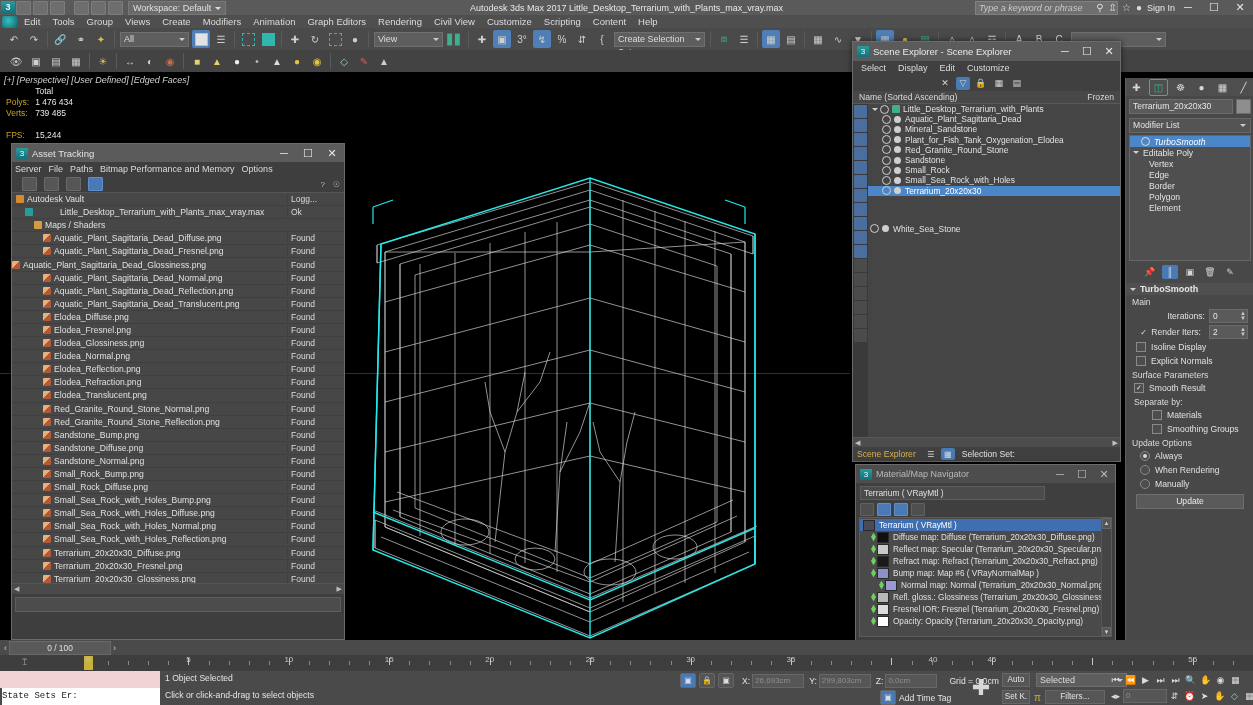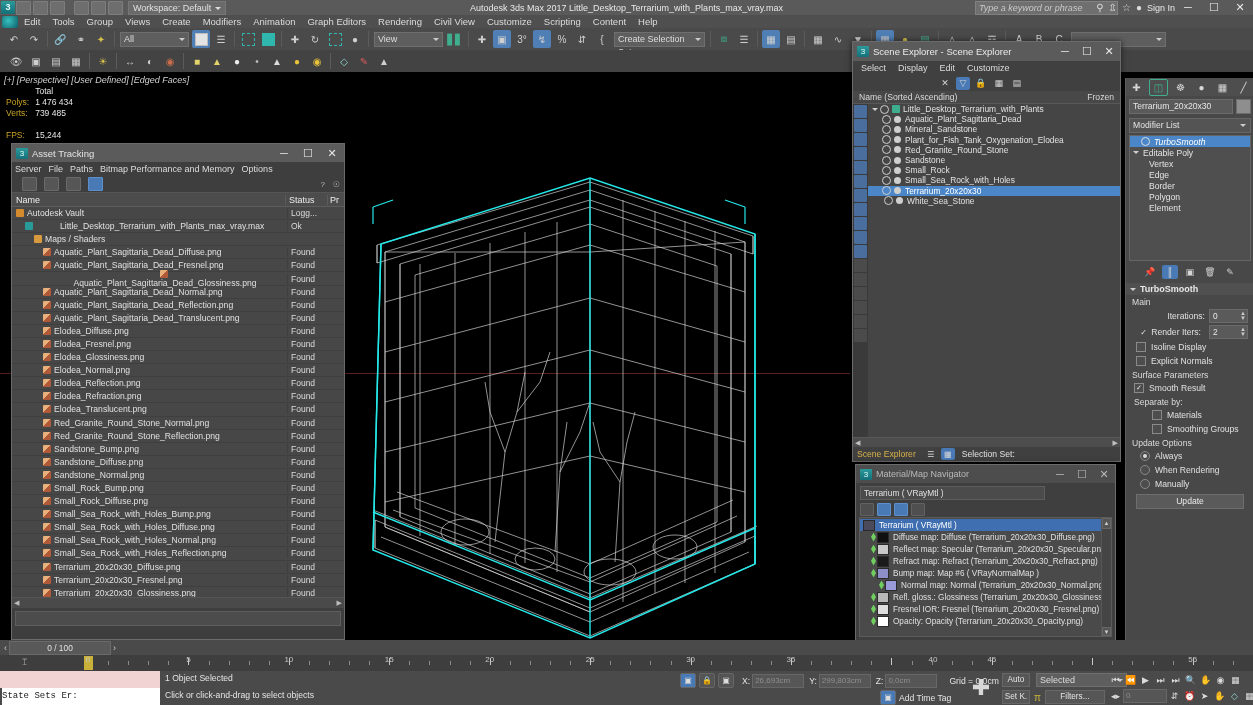--- a/index.html
+++ b/index.html
@@ -434,25 +434,20 @@
     <div class="at-tools">
       <div class="b"></div>
       <div class="b"></div>
       <div class="b"></div>
       <div class="b on"></div>
       <div style="margin-left:auto;display:flex;gap:8px;padding-right:4px;">
         <span style="font-size:8px;color:#bbb;">?</span>
         <span style="font-size:8px;color:#bbb;">☉</span>
       </div>
     </div>
-    <div class="at-head">
-      <div style="flex:1;padding-left:4px;" class="nosel">Name</div>
-      <div style="width:38px;border-left:1px solid #5d5d5d;padding-left:3px;" class="nosel">Status</div>
-      <div style="width:14px;border-left:1px solid #5d5d5d;padding-left:2px;" class="nosel">Pr</div>
-    </div>
     <div class="at-list" id="asset-list">
         <div class="arow">
           <div class="nm" style="padding-left: 4px;">
             <span class="fic vault"></span>
             <span>Autodesk Vault</span>
           </div>
           <div class="st">Logg...</div>
           <div class="pr"></div>
         </div>
         <div class="arow">
@@ -481,21 +476,21 @@
         </div>
         <div class="arow">
           <div class="nm" style="padding-left: 31px;">
             <span class="fic img"></span>
             <span>Aquatic_Plant_Sagittaria_Dead_Fresnel.png</span>
           </div>
           <div class="st">Found</div>
           <div class="pr"></div>
         </div>
         <div class="arow">
-          <div class="nm" style="padding-left: 31px; flex-direction: column;">
+          <div class="nm" style="">
             <span class="fic img"></span>
             <span>Aquatic_Plant_Sagittaria_Dead_Glossiness.png</span>
           </div>
           <div class="st">Found</div>
           <div class="pr"></div>
         </div>
         <div class="arow">
           <div class="nm" style="padding-left: 31px;">
             <span class="fic img"></span>
             <span>Aquatic_Plant_Sagittaria_Dead_Normal.png</span>
@@ -784,21 +779,21 @@
           <div class="srow" style="padding-left: 14px;">
             <span class="eye"></span>
             <span class="ball"></span>
             <span>Small_Sea_Rock_with_Holes</span>
           </div>
           <div class="srow sel" style="padding-left: 14px;">
             <span class="eye"></span>
             <span class="ball"></span>
             <span>Terrarium_20x20x30</span>
           </div>
-          <div class="srow" style="padding-left: 16px;">
+          <div class="srow" style="padding-left: 2px; margin-top: 28px;">
             <span class="eye"></span>
             <span class="ball"></span>
             <span>White_Sea_Stone</span>
           </div>
         </div>
     </div>
     <div class="se-hscroll">
       <span>◀</span>
       <span>▶</span>
     </div>

